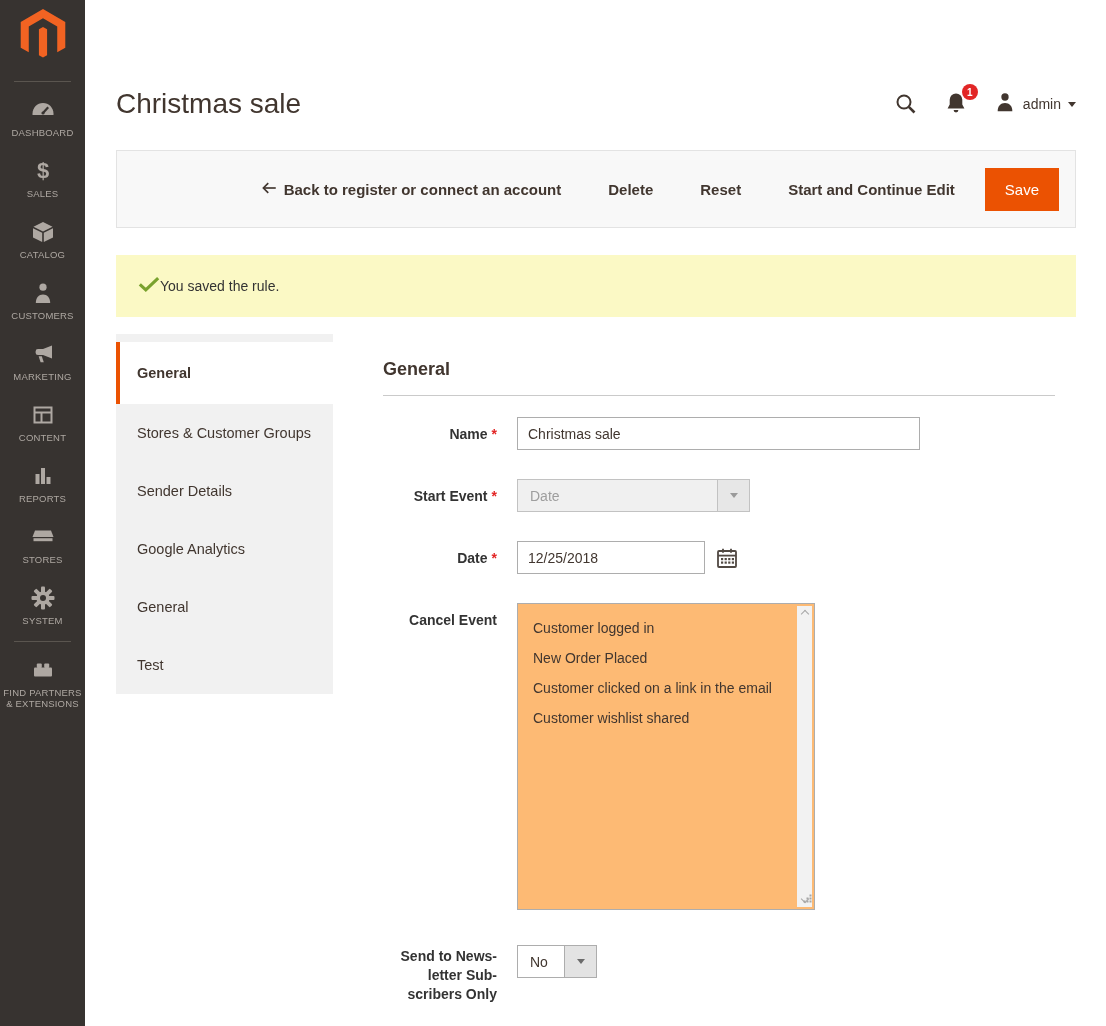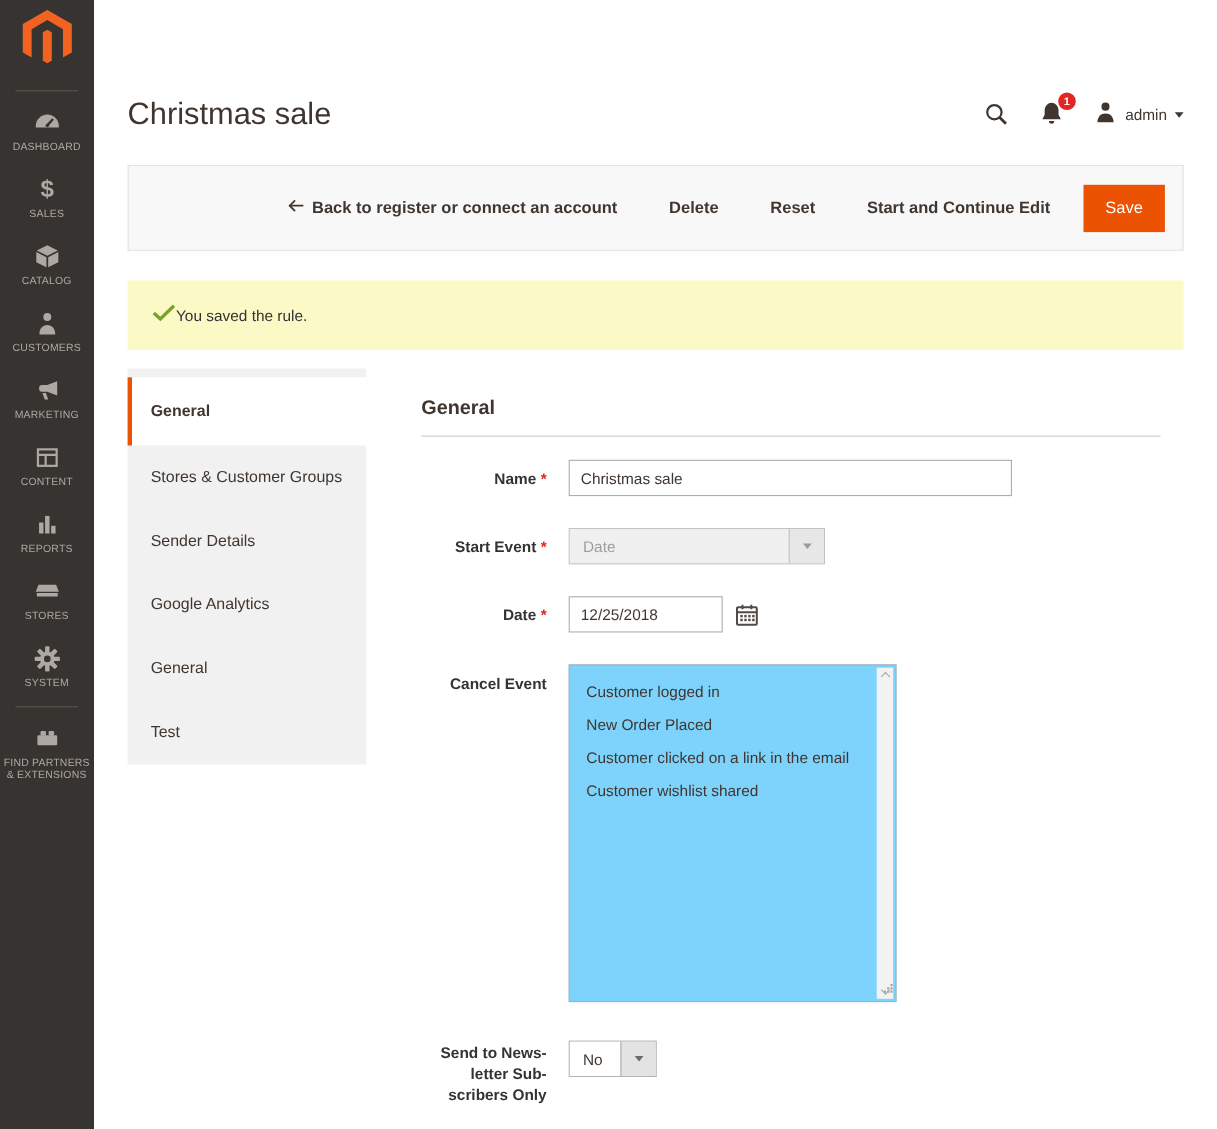--- a/index.html
+++ b/index.html
@@ -64,42 +64,42 @@
   .field-row { display:flex; margin-bottom:29px; }
   .field-label { width:114px; text-align:right; font-size:14px; font-weight:700;
     color:#333; padding-top:8px; line-height:19px; }
   .req { color:#e22626; margin-left:4px; font-weight:700; }
   .field-control { margin-left:20px; display:flex; align-items:flex-start; }
 
   .text-input { height:33px; border:1px solid #adadad; padding:0 10px;
     font-size:14px; color:#41362f; font-family:"Liberation Sans", sans-serif;
     background:#fff; }
   .input-name { width:403px; }
-  .input-date { width:140px; }
+  .input-date { width:188px; }
 
   .fake-select { display:flex; height:33px; border:1px solid #c2c2c2; cursor:default; }
   .fs-value { display:flex; align-items:center; padding:0 12px; font-size:14px; }
   .fs-arrow { width:32px; display:flex; align-items:center; justify-content:center;
     border-left:1px solid #c2c2c2; }
   .fs-arrow .tri { width:0; height:0; border-left:4.5px solid transparent;
     border-right:4.5px solid transparent; border-top:5px solid #6b6b6b; }
   .select-disabled { width:233px; background:#f0f0f0; }
   .select-disabled .fs-value { flex:1; color:#9e9e9e; background:#f0f0f0; }
   .select-disabled .fs-arrow { background:#e7e7e7; }
   .select-disabled .tri { border-top-color:#9a9a9a; }
 
   .select-enabled { border-color:#adadad; }
   .select-enabled .fs-value { background:#fff; color:#41362f; min-width:46px; }
   .select-enabled .fs-arrow { background:#e3e3e3; border-left-color:#adadad; cursor:pointer; }
 
   .cal-btn { margin-left:10px; margin-top:5px; background:none; border:none;
     cursor:pointer; padding:0; }
 
   .multiselect { position:relative; width:298px; height:307px;
-    border:1px solid #adadad; background:#7dd3fc; padding:9px 24px 9px 15px; }
+    border:1px solid #adadad; background:#fdba74; padding:9px 24px 9px 15px; }
   .ms-option { font-size:14px; color:#41362f; line-height:30px;
     white-space:nowrap; cursor:pointer; }
   .ms-scrollbar { position:absolute; top:2px; right:2px; bottom:2px; width:15px;
     background:#f2f2f2; display:flex; flex-direction:column;
     justify-content:space-between; align-items:center; padding:5px 0; }
   .chev { width:6px; height:6px; border-right:1.6px solid #a6a6a6;
     border-bottom:1.6px solid #a6a6a6; }
   .chev.up { transform:rotate(-135deg); }
   .chev.down { transform:rotate(45deg); }
   .ms-grip { position:absolute; right:2px; bottom:2px; }

